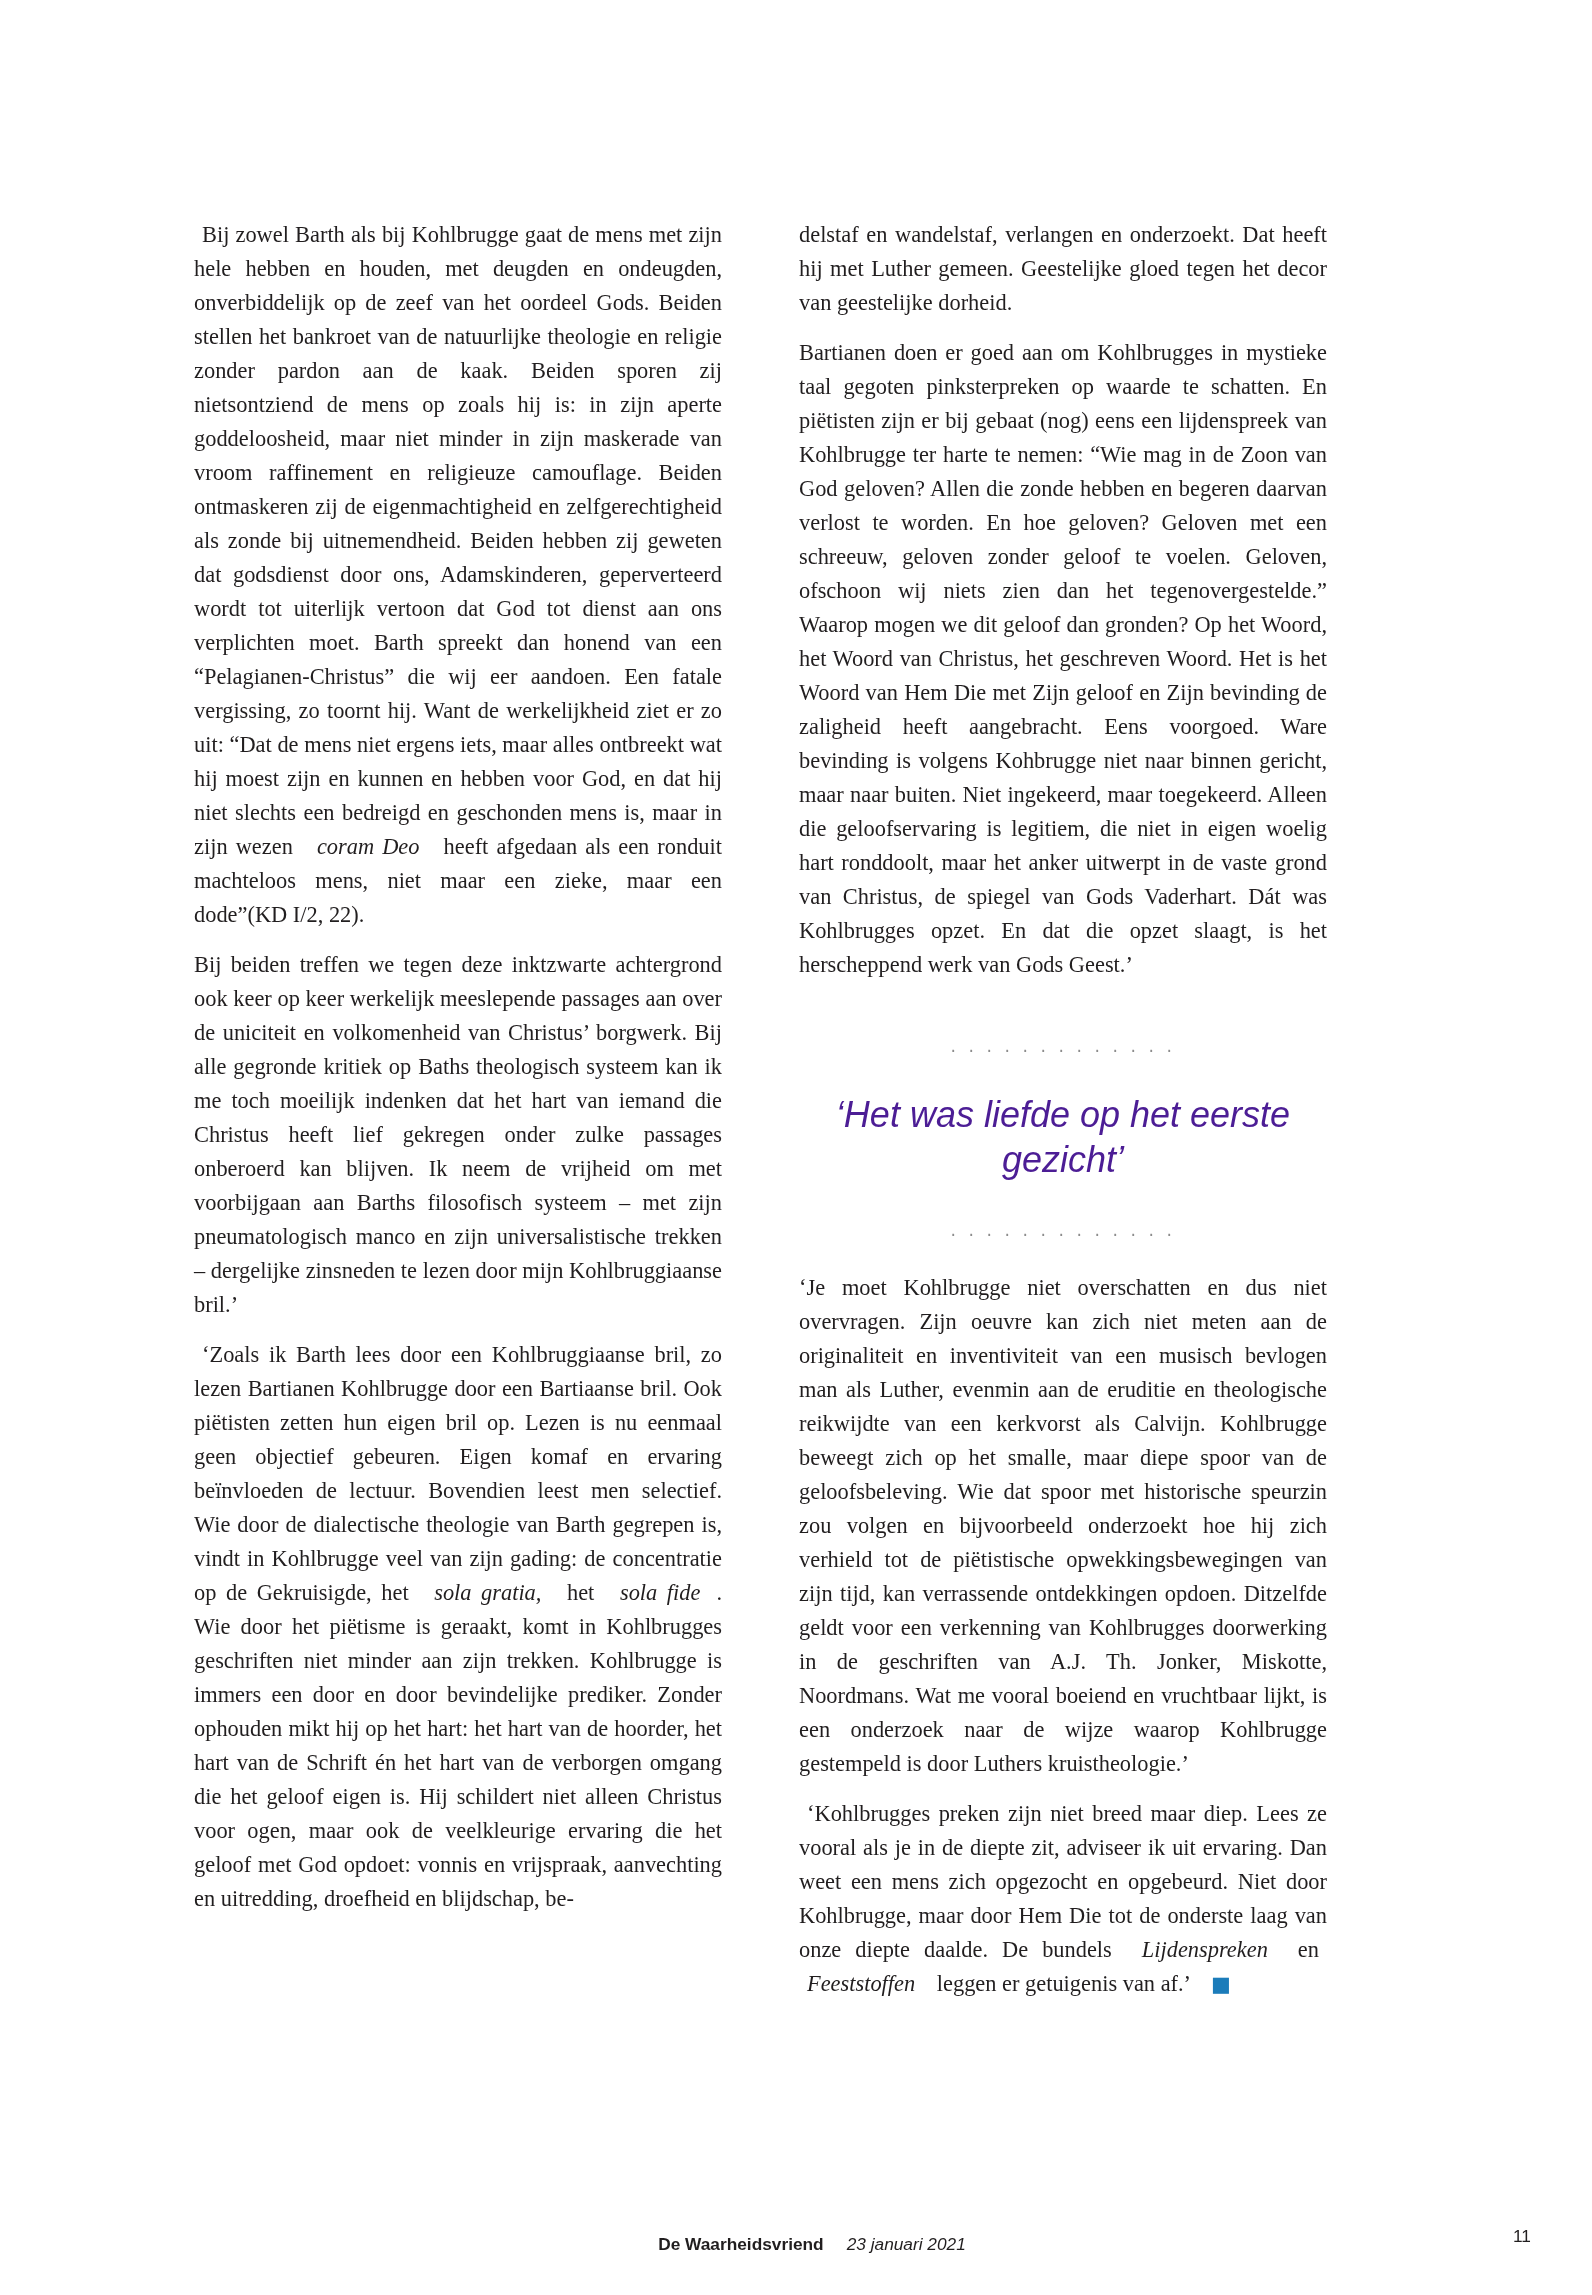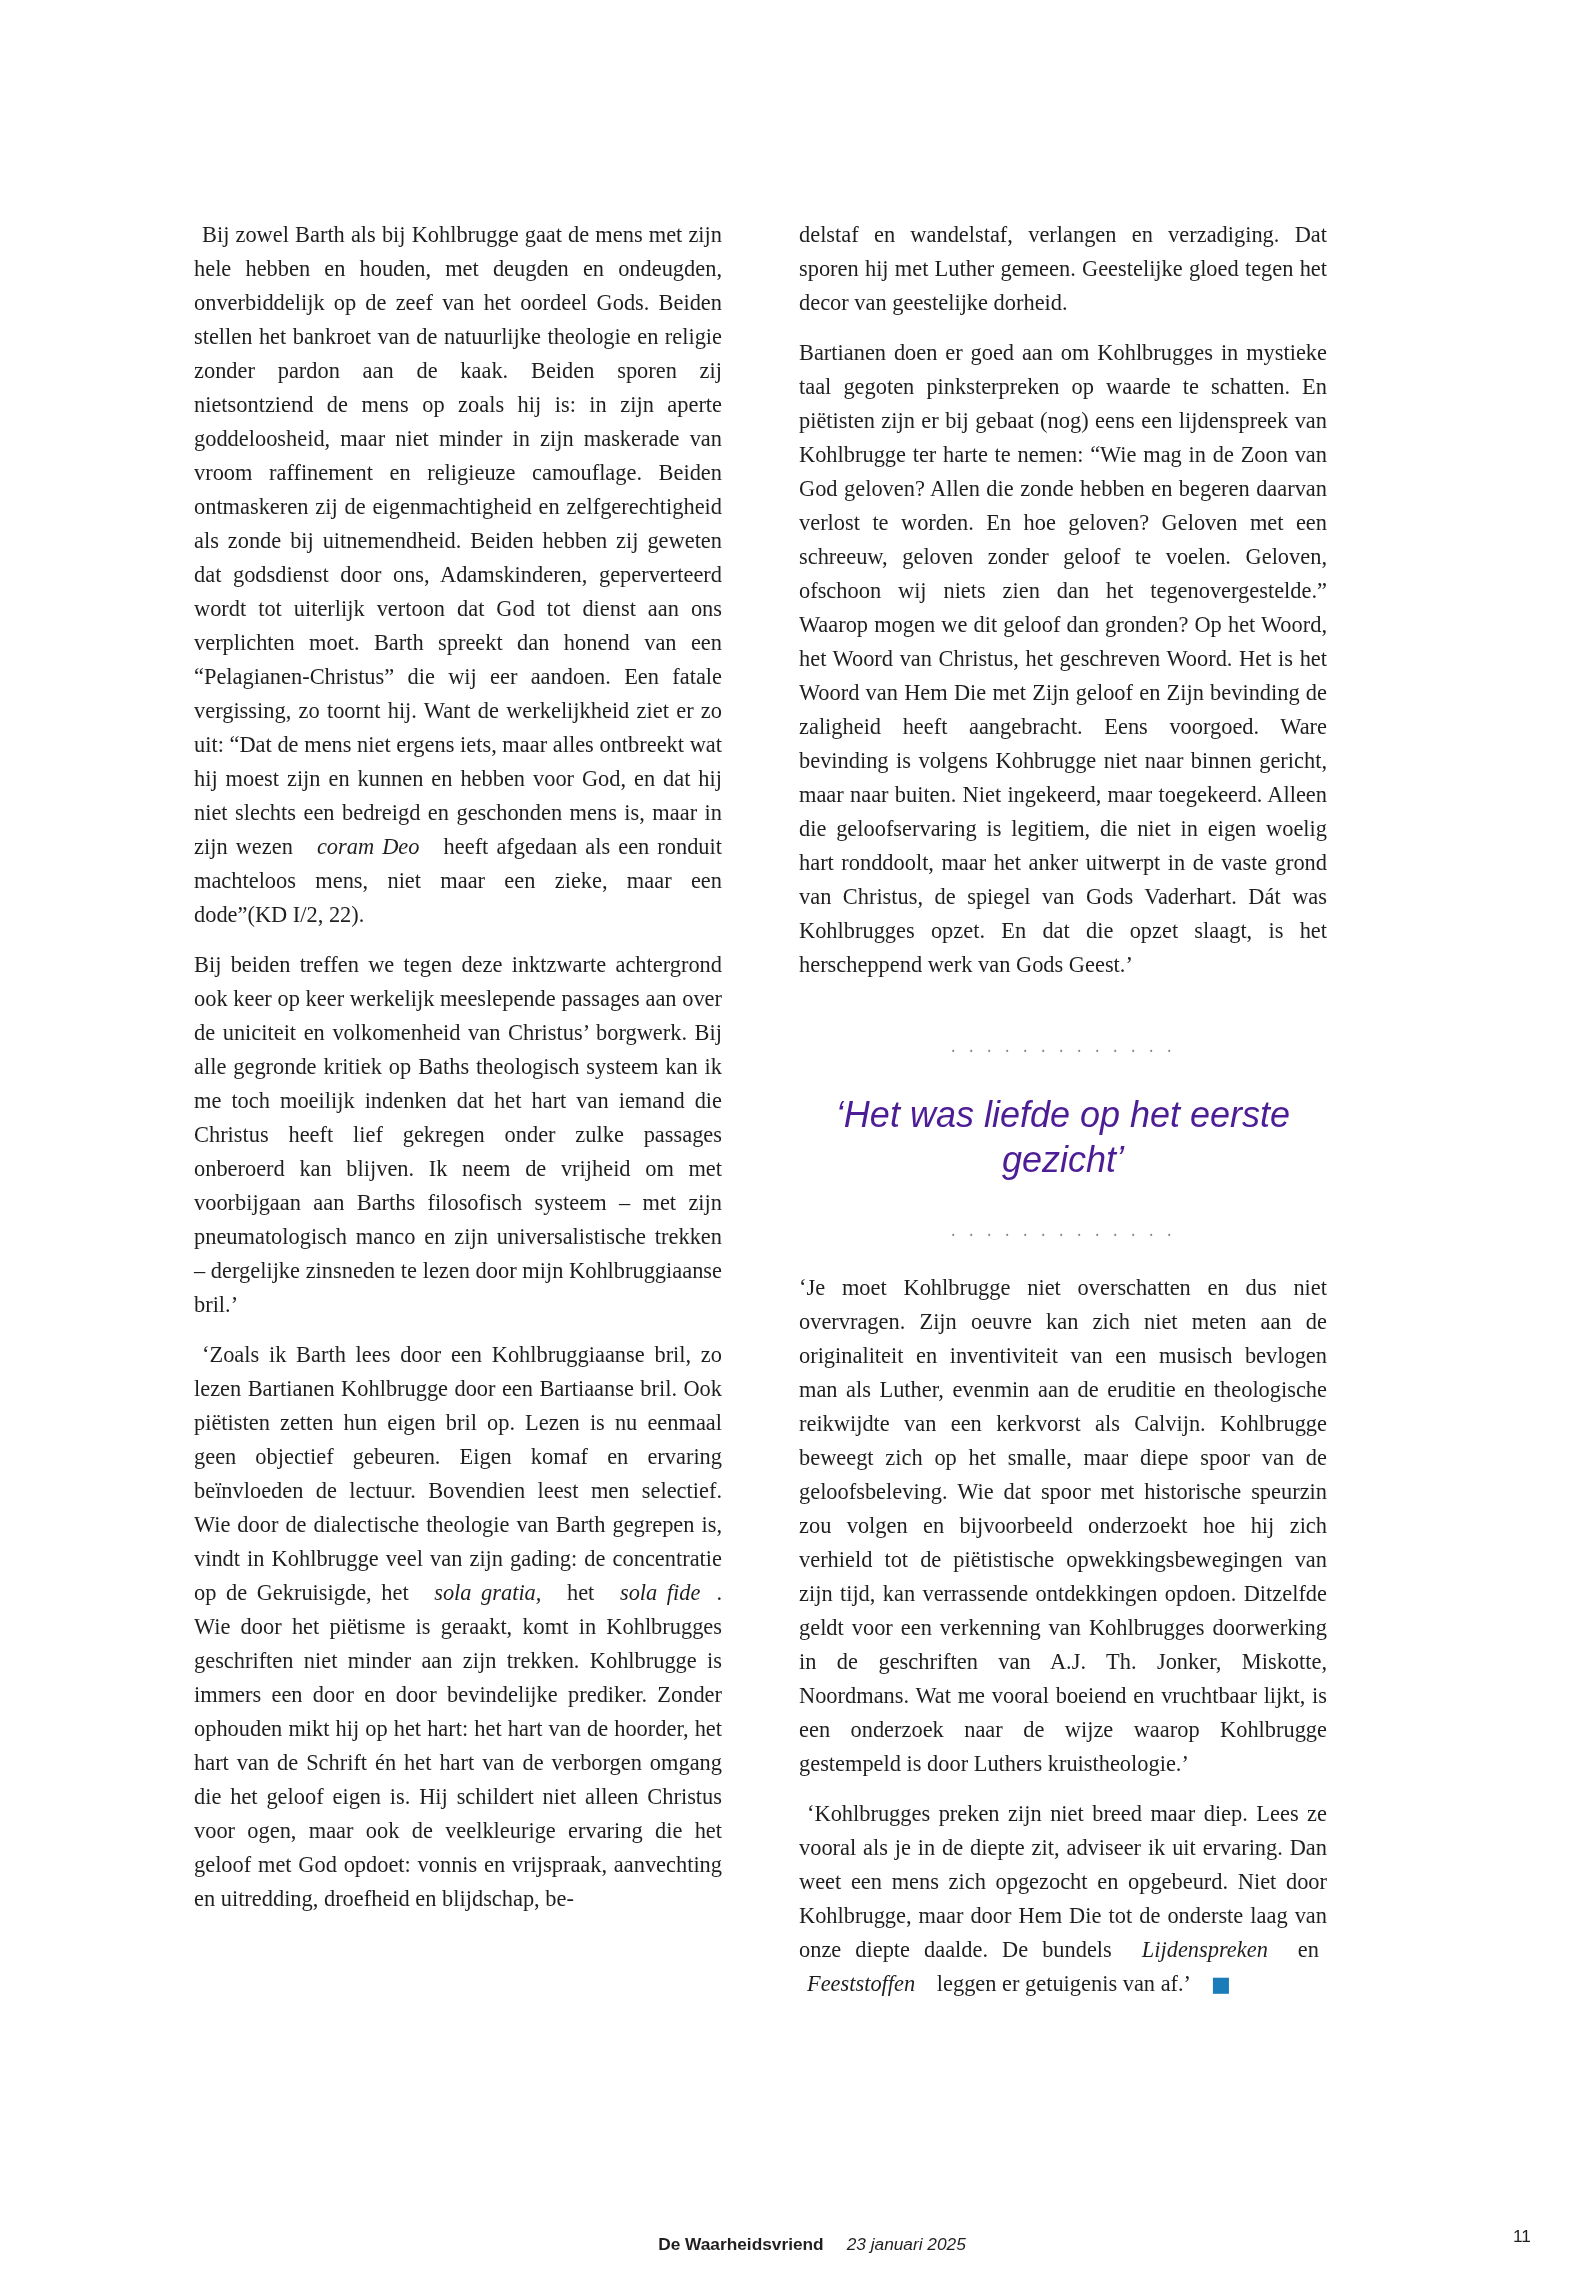--- a/index.html
+++ b/index.html
@@ -92,37 +92,37 @@
 
   <div class="columns">
 
     <div class="col">
       <p class="body"><span>Bij zowel Barth als bij Kohlbrugge gaat de mens met zijn hele hebben en houden, met deugden en ondeugden, onverbiddelijk op de zeef van het oordeel Gods. Beiden stellen het bankroet van de natuurlijke theologie en religie zonder pardon aan de kaak. Beiden sporen zij nietsontziend de mens op zoals hij is: in zijn aperte goddeloosheid, maar niet minder in zijn maskerade van vroom raffinement en religieuze camouflage. Beiden ontmaskeren zij de eigenmachtigheid en zelfgerechtigheid als zonde bij uitnemendheid. Beiden hebben zij geweten dat godsdienst door ons, Adamskinderen, geperverteerd wordt tot uiterlijk vertoon dat God tot dienst aan ons verplichten moet. Barth spreekt dan honend van een “Pelagianen-Christus” die wij eer aandoen. Een fatale vergissing, zo toornt hij. Want de werkelijkheid ziet er zo uit: “Dat de mens niet ergens iets, maar alles ontbreekt wat hij moest zijn en kunnen en hebben voor God, en dat hij niet slechts een bedreigd en geschonden mens is, maar in zijn wezen </span><span class="it">coram Deo</span><span> heeft afgedaan als een ronduit machteloos mens, niet maar een zieke, maar een dode”(KD I/2, 22).</span></p>
       <p class="body">Bij beiden treffen we tegen deze inktzwarte achtergrond ook keer op keer werkelijk meeslepende passages aan over de uniciteit en volkomenheid van Christus’ borgwerk. Bij alle gegronde kritiek op Baths theologisch systeem kan ik me toch moeilijk indenken dat het hart van iemand die Christus heeft lief gekregen onder zulke passages onberoerd kan blijven. Ik neem de vrijheid om met voorbijgaan aan Barths filosofisch systeem – met zijn pneumatologisch manco en zijn universalistische trekken – dergelijke zinsneden te lezen door mijn Kohlbruggiaanse bril.’</p>
       <p class="body"><span>‘Zoals ik Barth lees door een Kohlbruggiaanse bril, zo lezen Bartianen Kohlbrugge door een Bartiaanse bril. Ook piëtisten zetten hun eigen bril op. Lezen is nu eenmaal geen objectief gebeuren. Eigen komaf en ervaring beïnvloeden de lectuur. Bovendien leest men selectief. Wie door de dialectische theologie van Barth gegrepen is, vindt in Kohlbrugge veel van zijn gading: de concentratie op de Gekruisigde, het </span><span class="it">sola gratia,</span><span> het </span><span class="it">sola fide</span><span>. Wie door het piëtisme is geraakt, komt in Kohlbrugges geschriften niet minder aan zijn trekken. Kohlbrugge is immers een door en door bevindelijke prediker. Zonder ophouden mikt hij op het hart: het hart van de hoorder, het hart van de Schrift én het hart van de verborgen omgang die het geloof eigen is. Hij schildert niet alleen Christus voor ogen, maar ook de veelkleurige ervaring die het geloof met God opdoet: vonnis en vrijspraak, aanvechting en uitredding, droefheid en blijdschap, be-</span></p>
     </div>
 
     <div class="col">
-      <p class="body">delstaf en wandelstaf, verlangen en verzadiging. Dat sporen hij met Luther gemeen. Geestelijke gloed tegen het decor van geestelijke dorheid.</p>
+      <p class="body">delstaf en wandelstaf, verlangen en onderzoekt. Dat heeft hij met Luther gemeen. Geestelijke gloed tegen het decor van geestelijke dorheid.</p>
       <p class="body">Bartianen doen er goed aan om Kohlbrugges in mystieke taal gegoten pinksterpreken op waarde te schatten. En piëtisten zijn er bij gebaat (nog) eens een lijdenspreek van Kohlbrugge ter harte te nemen: “Wie mag in de Zoon van God geloven? Allen die zonde hebben en begeren daarvan verlost te worden. En hoe geloven? Geloven met een schreeuw, geloven zonder geloof te voelen. Geloven, ofschoon wij niets zien dan het tegenovergestelde.” Waarop mogen we dit geloof dan gronden? Op het Woord, het Woord van Christus, het geschreven Woord. Het is het Woord van Hem Die met Zijn geloof en Zijn bevinding de zaligheid heeft aangebracht. Eens voorgoed. Ware bevinding is volgens Kohbrugge niet naar binnen gericht, maar naar buiten. Niet ingekeerd, maar toegekeerd. Alleen die geloofservaring is legitiem, die niet in eigen woelig hart ronddoolt, maar het anker uitwerpt in de vaste grond van Christus, de spiegel van Gods Vaderhart. Dát was Kohlbrugges opzet. En dat die opzet slaagt, is het herscheppend werk van Gods Geest.’</p>
 
       <div class="pullquote-block">
         <div class="dots">. . . . . . . . . . . . .</div>
         <div class="pullquote">‘Het was liefde op het eerste gezicht’</div>
         <div class="dots">. . . . . . . . . . . . .</div>
       </div>
 
       <p class="body">‘Je moet Kohlbrugge niet overschatten en dus niet overvragen. Zijn oeuvre kan zich niet meten aan de originaliteit en inventiviteit van een musisch bevlogen man als Luther, evenmin aan de eruditie en theologische reikwijdte van een kerkvorst als Calvijn. Kohlbrugge beweegt zich op het smalle, maar diepe spoor van de geloofsbeleving. Wie dat spoor met historische speurzin zou volgen en bijvoorbeeld onderzoekt hoe hij zich verhield tot de piëtistische opwekkingsbewegingen van zijn tijd, kan verrassende ontdekkingen opdoen. Ditzelfde geldt voor een verkenning van Kohlbrugges doorwerking in de geschriften van A.J. Th. Jonker, Miskotte, Noordmans. Wat me vooral boeiend en vruchtbaar lijkt, is een onderzoek naar de wijze waarop Kohlbrugge gestempeld is door Luthers kruistheologie.’</p>
 
       <p class="body"><span>‘Kohlbrugges preken zijn niet breed maar diep. Lees ze vooral als je in de diepte zit, adviseer ik uit ervaring. Dan weet een mens zich opgezocht en opgebeurd. Niet door Kohlbrugge, maar door Hem Die tot de onderste laag van onze diepte daalde. De bundels </span><span class="it">Lijdenspreken</span><span> en </span><span class="it">Feeststoffen</span><span> leggen er getuigenis van af.’ </span><span class="endmark">■</span></p>
     </div>
 
   </div>
 
   <div class="footer">
     <div class="footer-center">
-      <span class="footer-mag">De Waarheidsvriend</span><span class="footer-date">23 januari 2025</span>
+      <span class="footer-mag">De Waarheidsvriend</span><span class="footer-date">23 januari 2021</span>
     </div>
     <div class="footer-page">11</div>
   </div>
 
 </div>
 
 
 </body></html>

